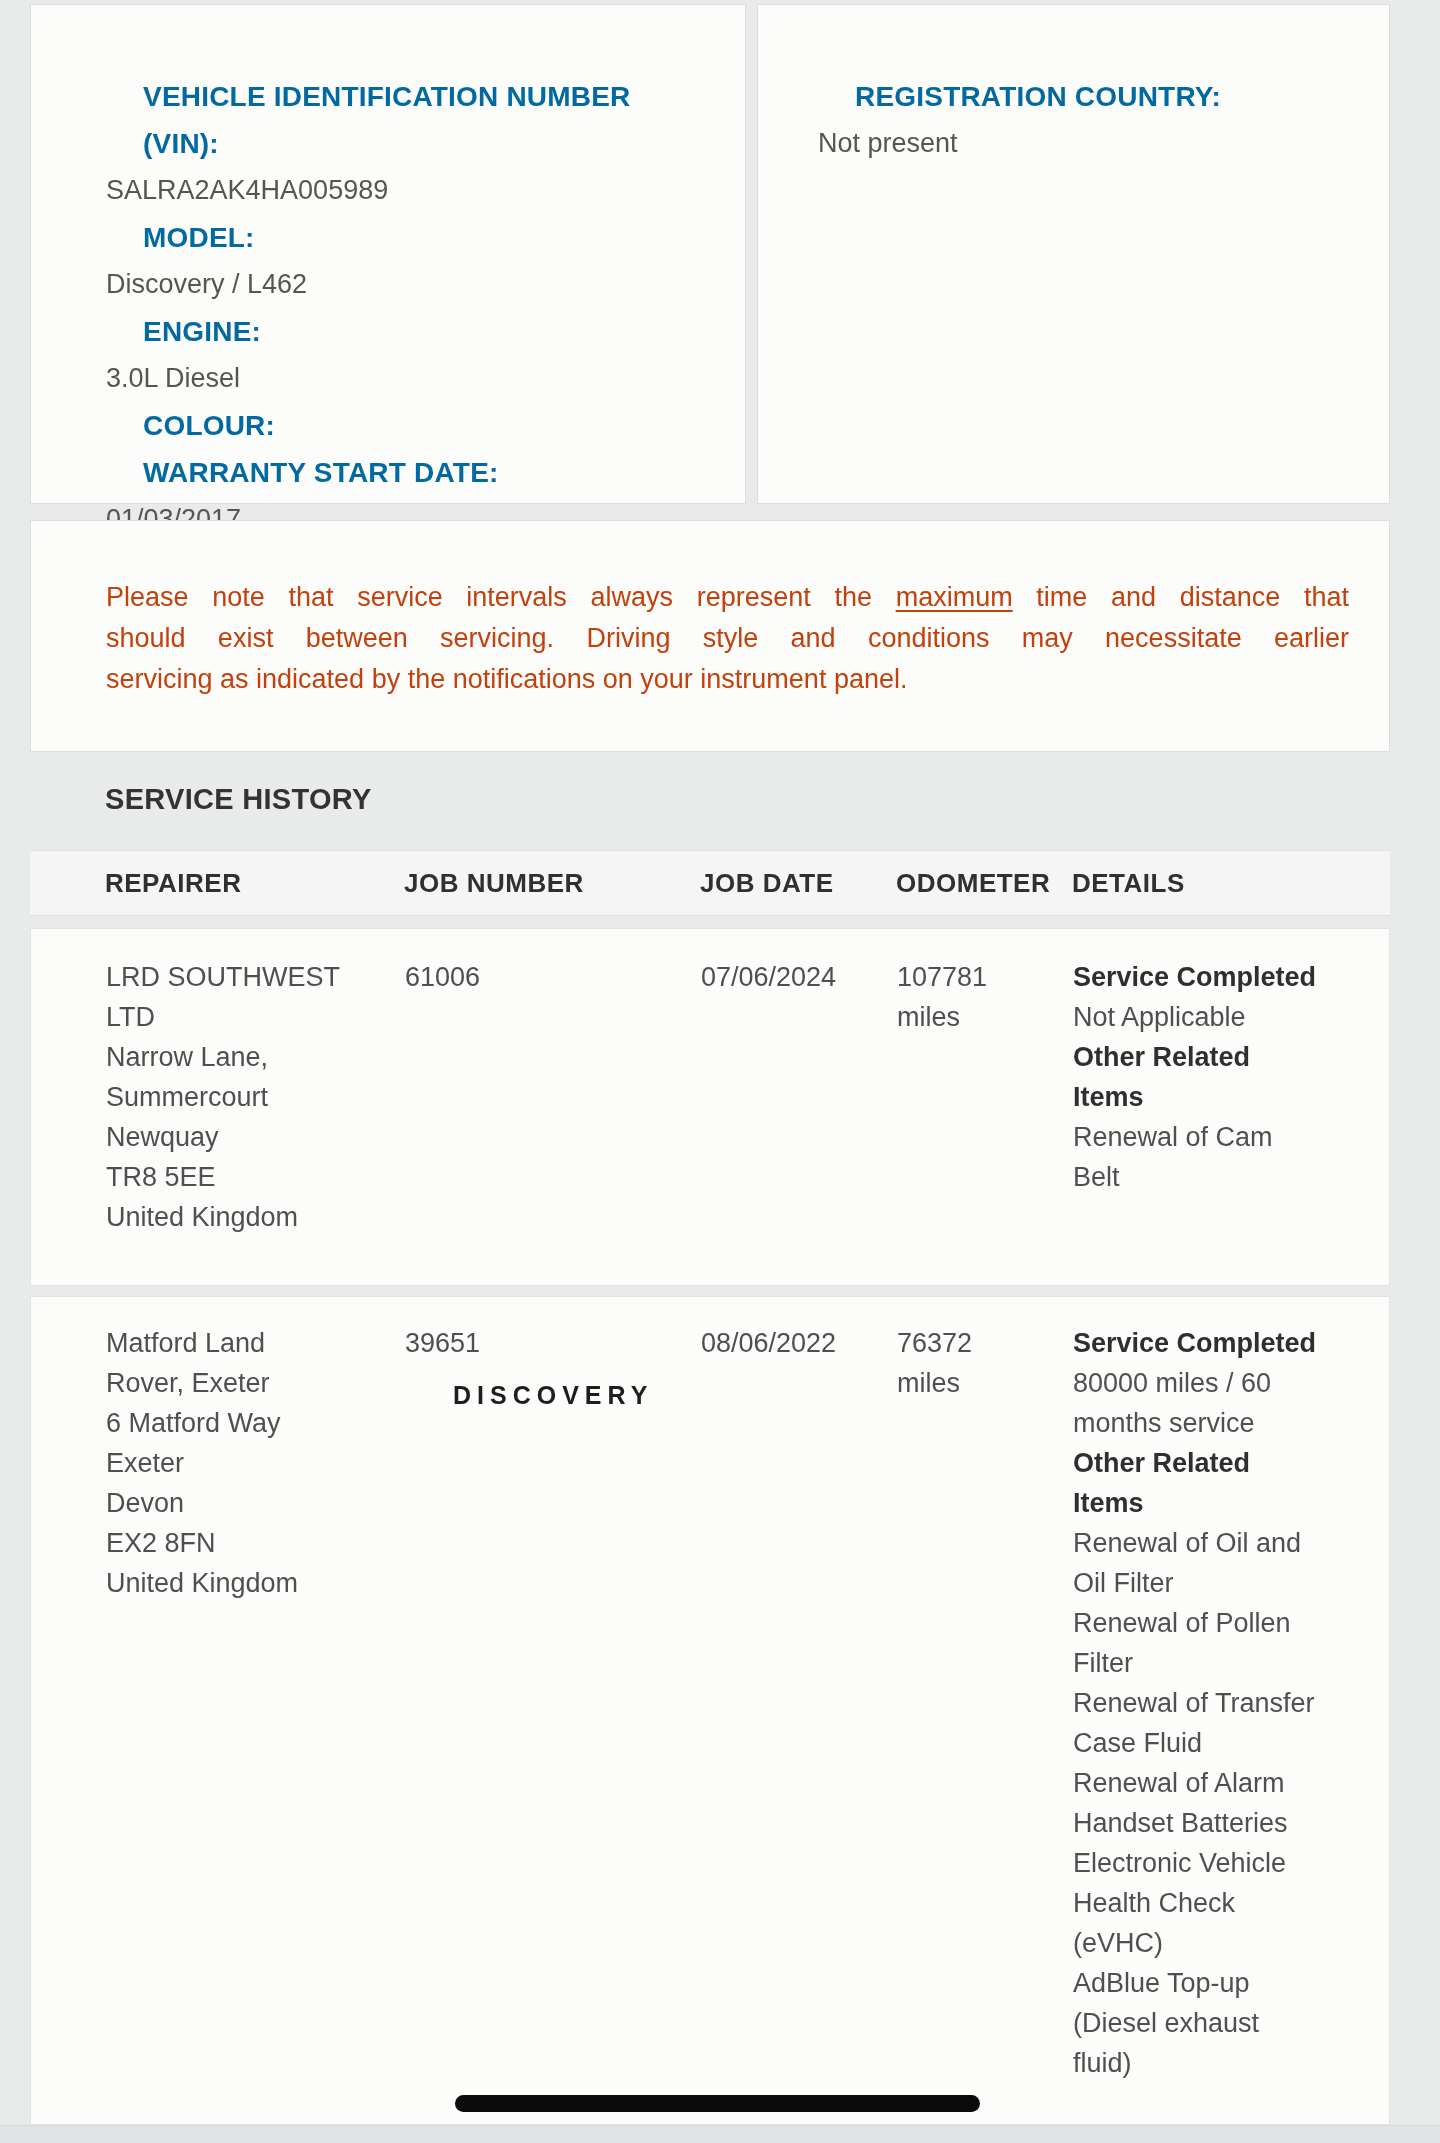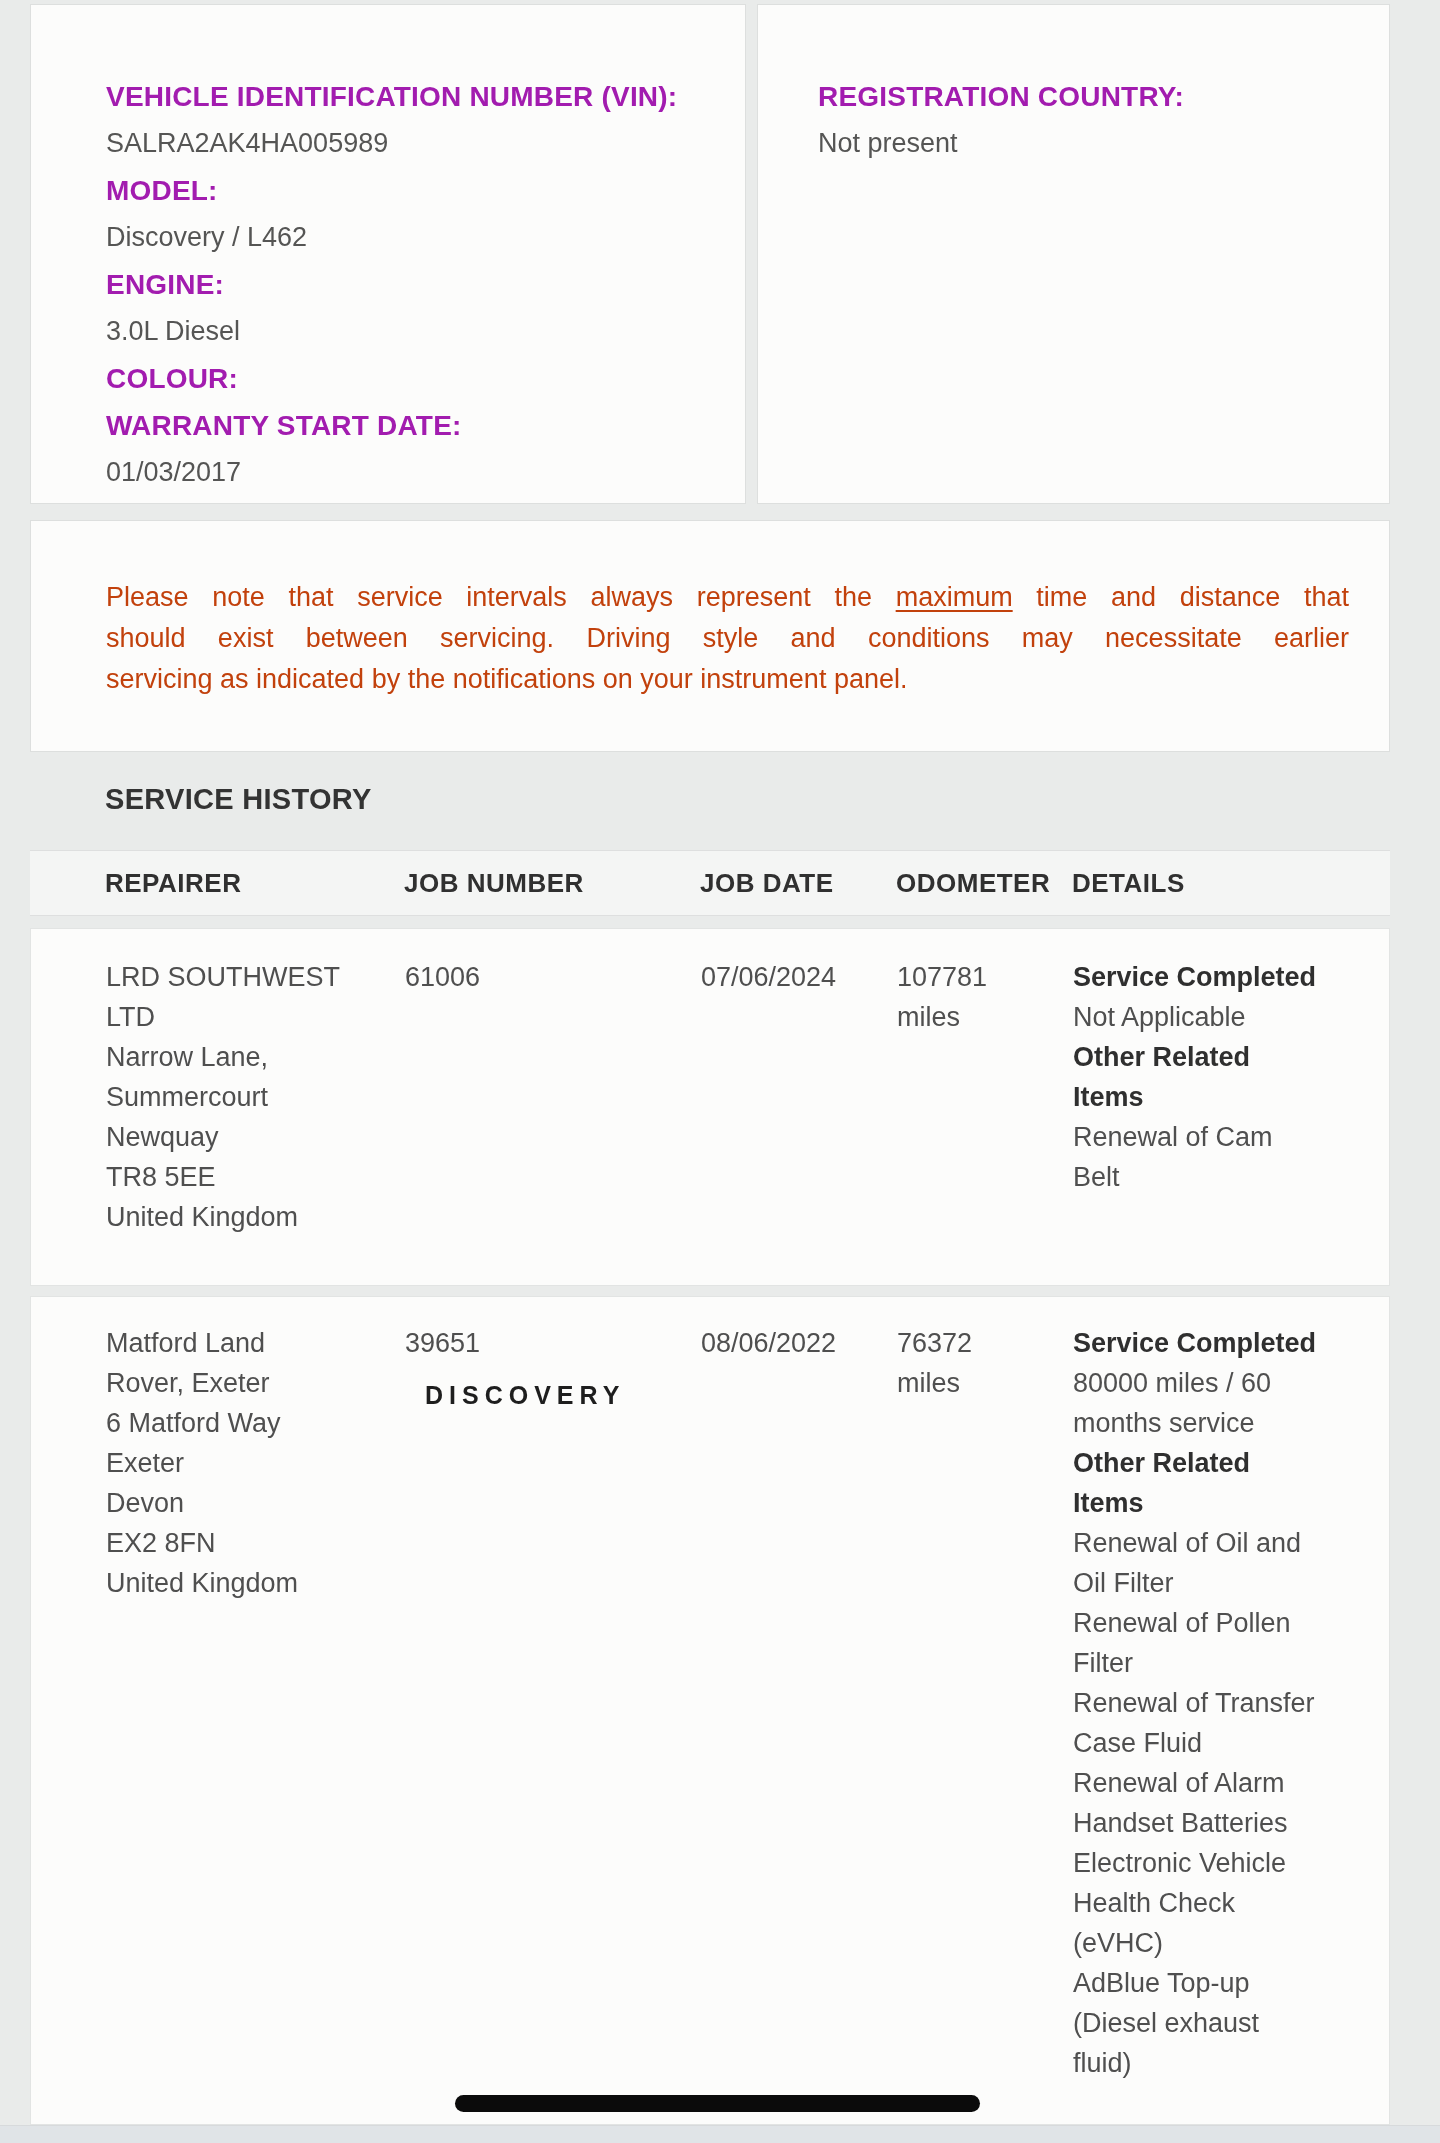--- a/index.html
+++ b/index.html
@@ -18,23 +18,24 @@
     background: #fcfcfb;
     border: 1px solid #dddfde;
     box-sizing: border-box;
   }
   
   #card-vin { left: 30px; top: 4px; width: 716px; height: 500px; padding: 68px 40px 0 75px; }
   #card-reg { left: 757px; top: 4px; width: 633px; height: 500px; padding: 68px 40px 0 60px; }
   .field-label {
     font-size: 28px;
     font-weight: bold;
-    color: #a21caf;
+    color: #0369a1;
     line-height: 47px;
     letter-spacing: 0.2px;
+    margin-left: 37px;
   }
   .field-value {
     font-size: 27px;
     color: #555554;
     line-height: 47px;
   }
   
   #card-note { left: 30px; top: 520px; width: 1360px; height: 232px; padding: 56px 42px 0 75px; }
   .note-line {
     font-size: 27px;
@@ -89,21 +90,21 @@
   .cell {
     font-size: 27px;
     line-height: 40px;
     color: #4f4f4f;
   }
   .cell .b { font-weight: bold; color: #2f2f2f; }
   .cell-repairer { max-width: 250px; }
   .cell-details { max-width: 320px; }
   .logo-wordmark {
     margin-top: 12px;
-    margin-left: 20px;
+    margin-left: 48px;
     font-size: 25px;
     font-weight: bold;
     letter-spacing: 6px;
     color: #1e1e1e;
   }
   
   #bottom-strip {
     position: absolute;
     left: 0; top: 2125px; width: 1440px; height: 18px;
     background: #e0e4e7;

